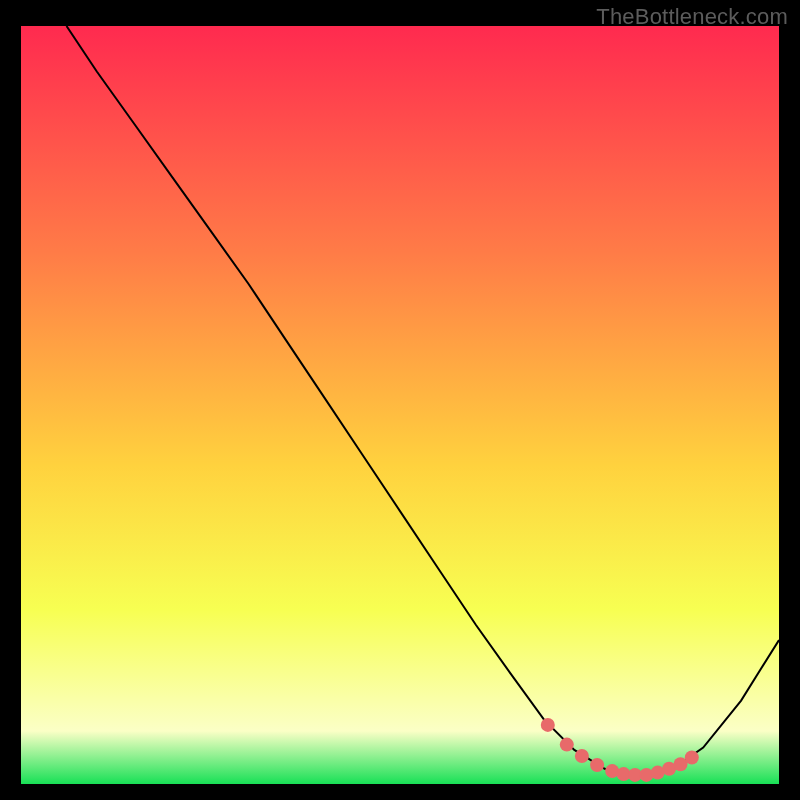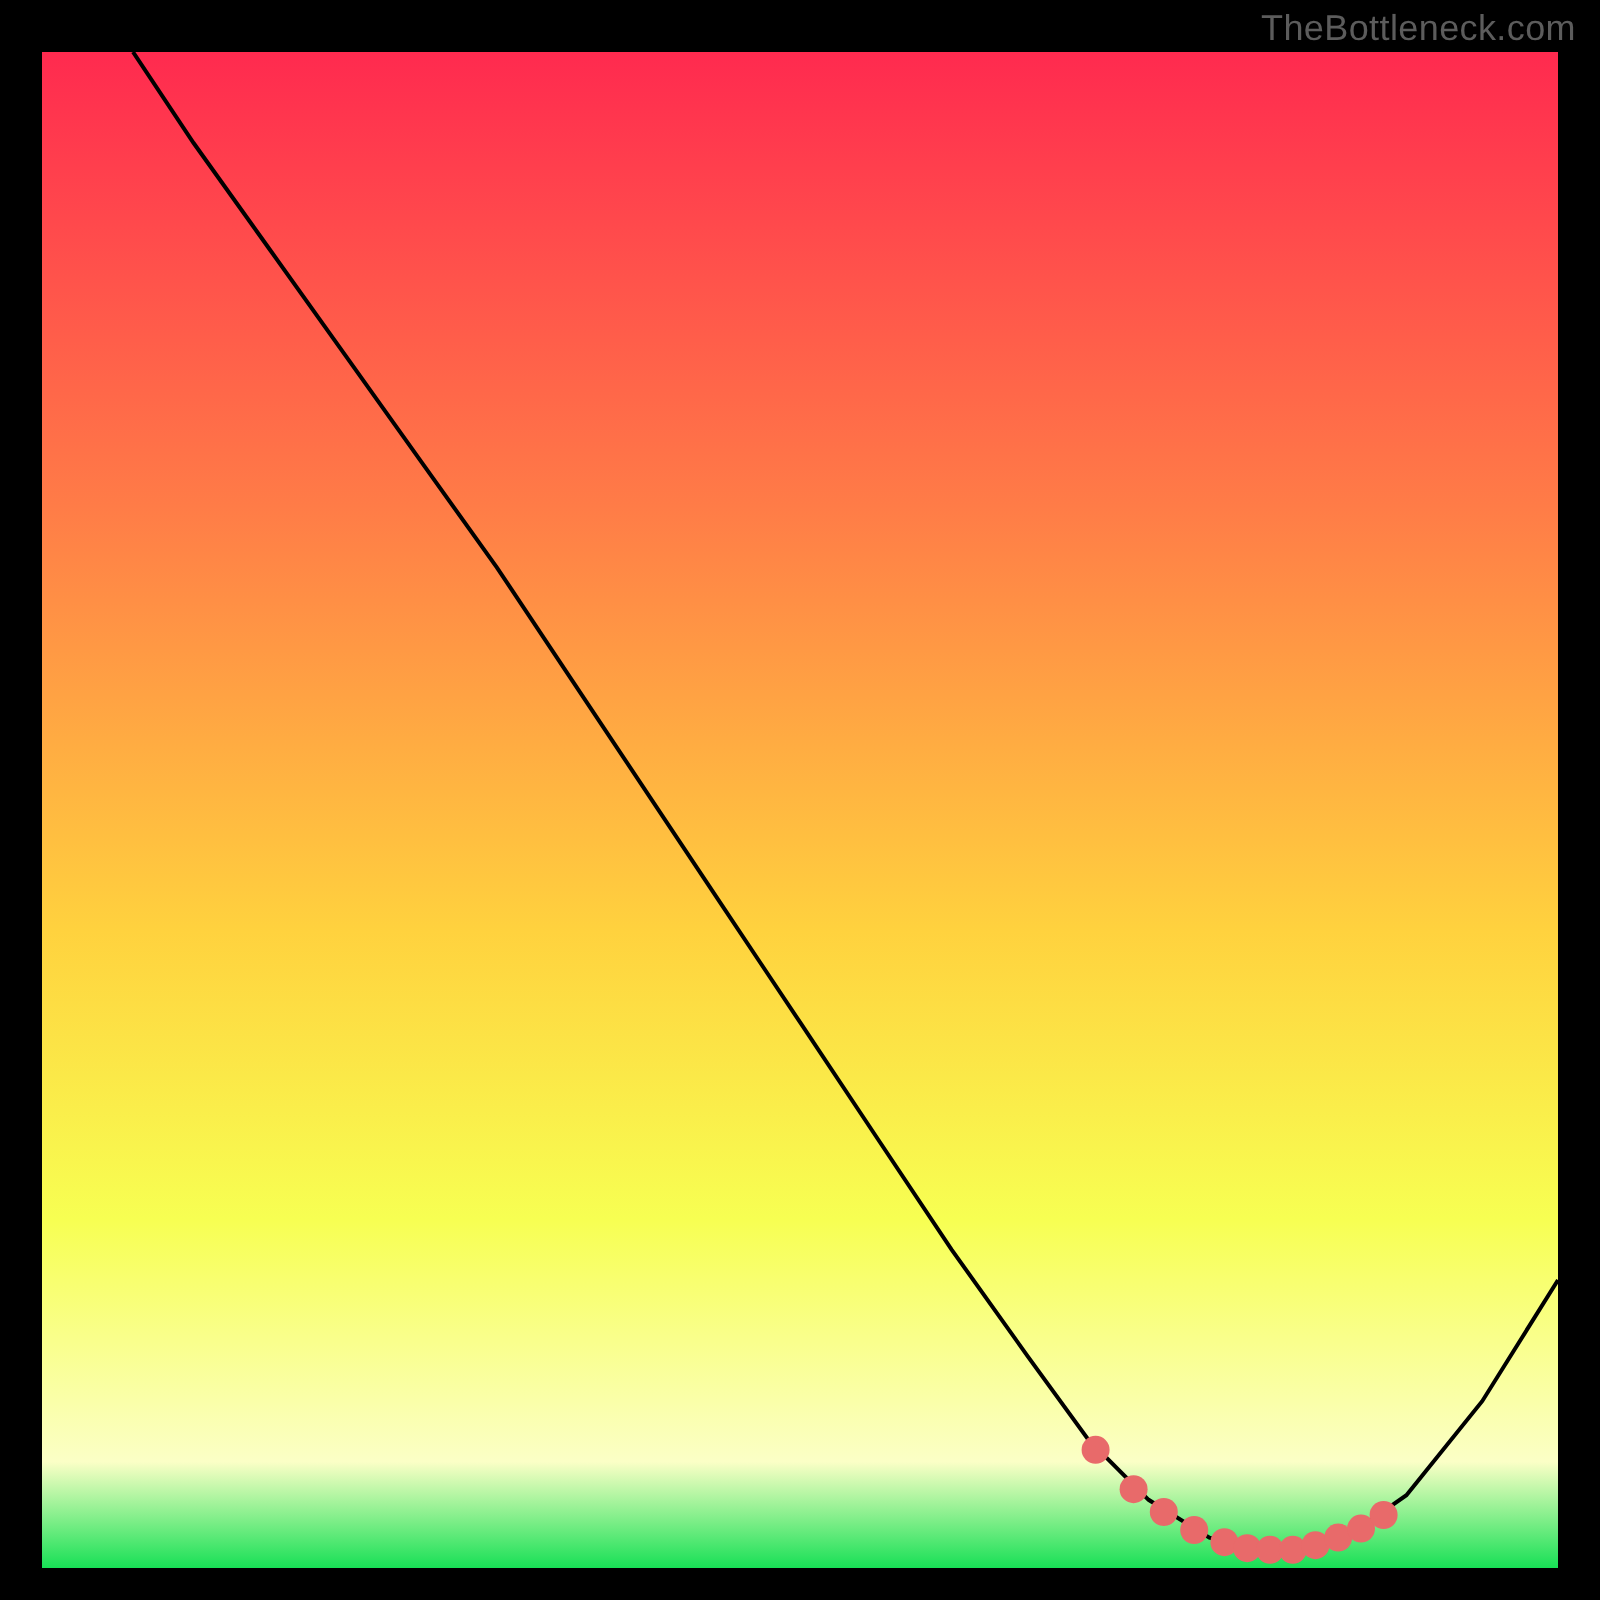--- a/index.html
+++ b/index.html
@@ -16,21 +16,21 @@
     top: 0;
     width: 800px;
     height: 800px;
     background: #000;
   }
   .watermark {
     position: absolute;
     top: 4px;
     right: 12px;
     color: #5c5c5c;
-    font-size: 18px;
+    font-size: 22px;
     font-weight: 500;
     letter-spacing: 0.2px;
   }
   .plot {
     position: absolute;
     left: 21px;
     top: 26px;
     width: 758px;
     height: 758px;
     overflow: hidden;

